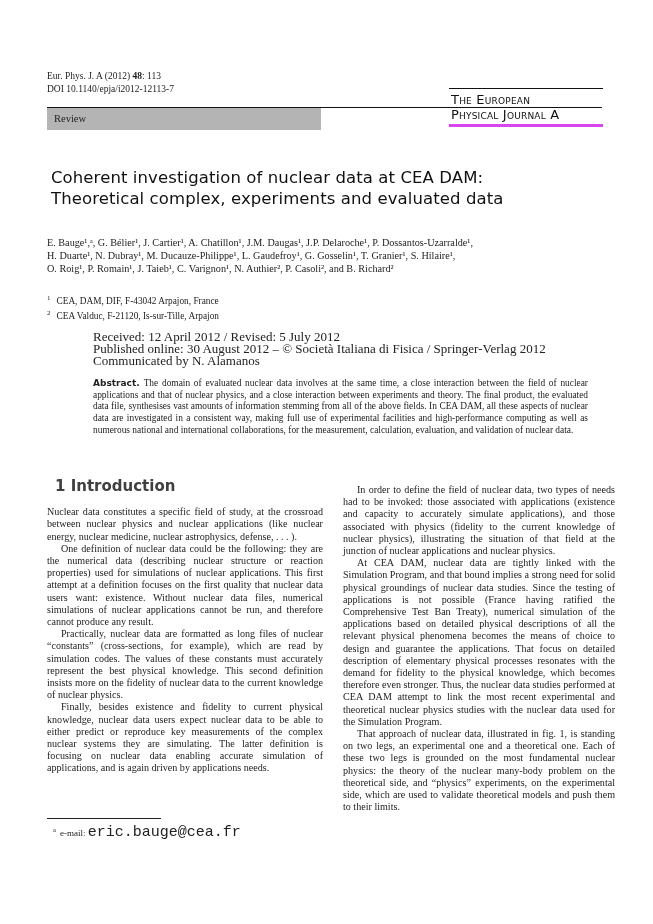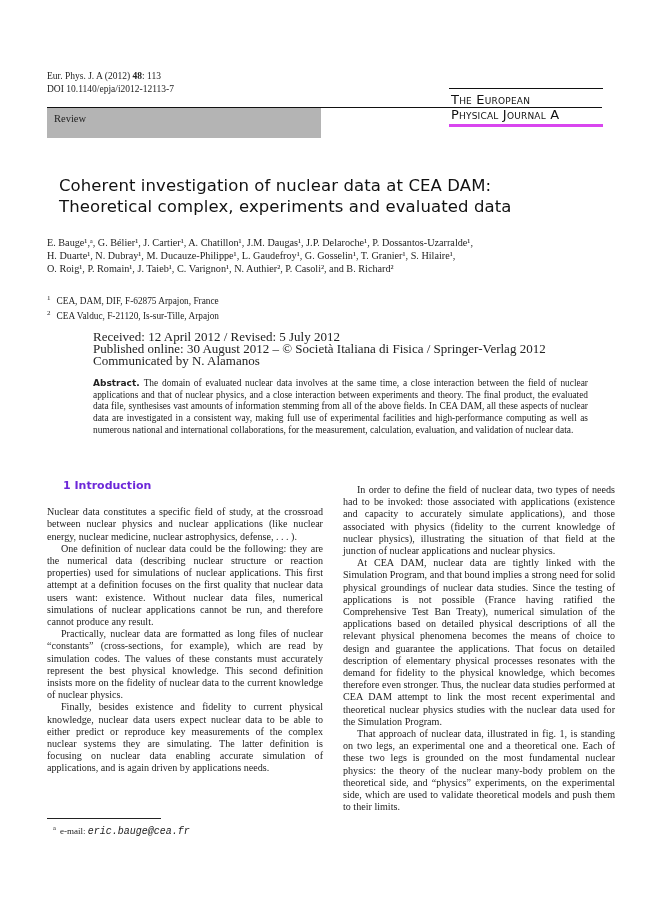--- a/index.html
+++ b/index.html
@@ -20,32 +20,32 @@
       border-top: 1px solid #111; border-bottom: 3px solid #d946ef;
       padding: 3px 0 2px 2px;
       font-family: "DejaVu Sans", sans-serif; font-size: 13px; line-height: 15px;
       color: #111; letter-spacing: 0.2px; font-variant: small-caps; margin-top: 16px;
     }
 
     #top-rule {
       position: absolute; left: 47px; top: 107px; width: 555px; height: 1px; background: #111;
     }
     #review-band {
-      position: absolute; left: 47px; top: 108px; width: 274px; height: 30px;
+      position: absolute; left: 47px; top: 108px; width: 274px; height: 22px;
       background: #b4b4b4;
     }
     #review-band span {
       position: absolute; left: 7px; top: 5px;
       font-family: "Liberation Serif", serif; font-size: 10.5px; color: #222;
     }
 
     #paper-title {
       position: absolute; left: 47px; top: 163px; width: 560px;
       font-family: "DejaVu Sans", sans-serif; font-size: 16.5px; line-height: 21px; color: #111;
-      margin: 12px; font-weight: normal; letter-spacing: 0.1px;
+      margin: 4px; font-weight: normal; letter-spacing: 0.1px;
     }
     #paper-title .line { display: block; white-space: nowrap; }
 
     #authors {
       position: absolute; left: 47px; top: 237px; width: 560px;
       font-family: "Liberation Serif", serif; font-size: 10.2px; line-height: 12.8px; color: #222;
     }
     #authors .line { display: block; white-space: nowrap; }
 
     #affiliations {
@@ -69,35 +69,35 @@
 
     .col {
       position: absolute; top: 0; width: 276px;
       font-family: "Liberation Serif", serif; font-size: 10.1px; line-height: 12.2px; color: #222;
       text-align: justify; hyphens: manual;
     }
     #col-left { left: 47px; top: 480px; }
     #col-right { left: 336px; top: 484px; width: 272px; margin-left: 7px; }
 
     #section-heading {
-      font-family: "DejaVu Sans", sans-serif; font-size: 11px; font-weight: bold;
-      margin: 0 0 14px 16px; color: #6d28d9; text-align: left;
+      font-family: "DejaVu Sans", sans-serif; font-size: 15px; font-weight: bold;
+      margin: 0 0 14px 8px; color: #404040; text-align: left;
     }
     .col p { margin: 0; }
     .col p.indent { text-indent: 14px; }
 
     #footnote-rule {
       position: absolute; left: 47px; top: 818px; width: 114px; height: 1px; background: #222;
     }
     #footnote {
       position: absolute; left: 53px; top: 824px;
       font-family: "Liberation Serif", serif; font-size: 9px; color: #222;
     }
     #footnote sup { font-size: 6.5px; margin-right: 4px; }
-    #footnote .email { font-family: "Liberation Mono", monospace; font-size: 10px; font-style: italic; }
+    #footnote .email { font-family: "Liberation Mono", monospace; font-size: 15px; }
   </style>
 </head>
 <body>
 
 <div id="journal-ref">
   <div><span>Eur. Phys. J. A (2012) </span><span class="vol">48</span><span>: 113</span></div>
   <div>DOI 10.1140/epja/i2012-12113-7</div>
 </div>
 
 <div id="journal-name">
@@ -115,21 +115,21 @@
   <span class="line">Theoretical complex, experiments and evaluated data</span>
 </h1>
 
 <div id="authors">
   <span class="line">E. Bauge¹,ᵃ, G. Bélier¹, J. Cartier¹, A. Chatillon¹, J.M. Daugas¹, J.P. Delaroche¹, P. Dossantos-Uzarralde¹,</span>
   <span class="line">H. Duarte¹, N. Dubray¹, M. Ducauze-Philippe¹, L. Gaudefroy¹, G. Gosselin¹, T. Granier¹, S. Hilaire¹,</span>
   <span class="line">O. Roig¹, P. Romain¹, J. Taieb¹, C. Varignon¹, N. Authier², P. Casoli², and B. Richard²</span>
 </div>
 
 <div id="affiliations">
-  <div><sup>1</sup><span>CEA, DAM, DIF, F-62875 Arpajon, France</span></div>
+  <div><sup>1</sup><span>CEA, DAM, DIF, F-43042 Arpajon, France</span></div>
   <div><sup>2</sup><span>CEA Valduc, F-21120, Is-sur-Tille, Arpajon</span></div>
 </div>
 
 <div id="history">
   <span class="line">Received: 12 April 2012 / Revised: 5 July 2012</span>
   <span class="line">Published online: 30 August 2012 – © Società Italiana di Fisica / Springer-Verlag 2012</span>
   <span class="line">Communicated by N. Alamanos</span>
 </div>
 
 <div id="abstract">

